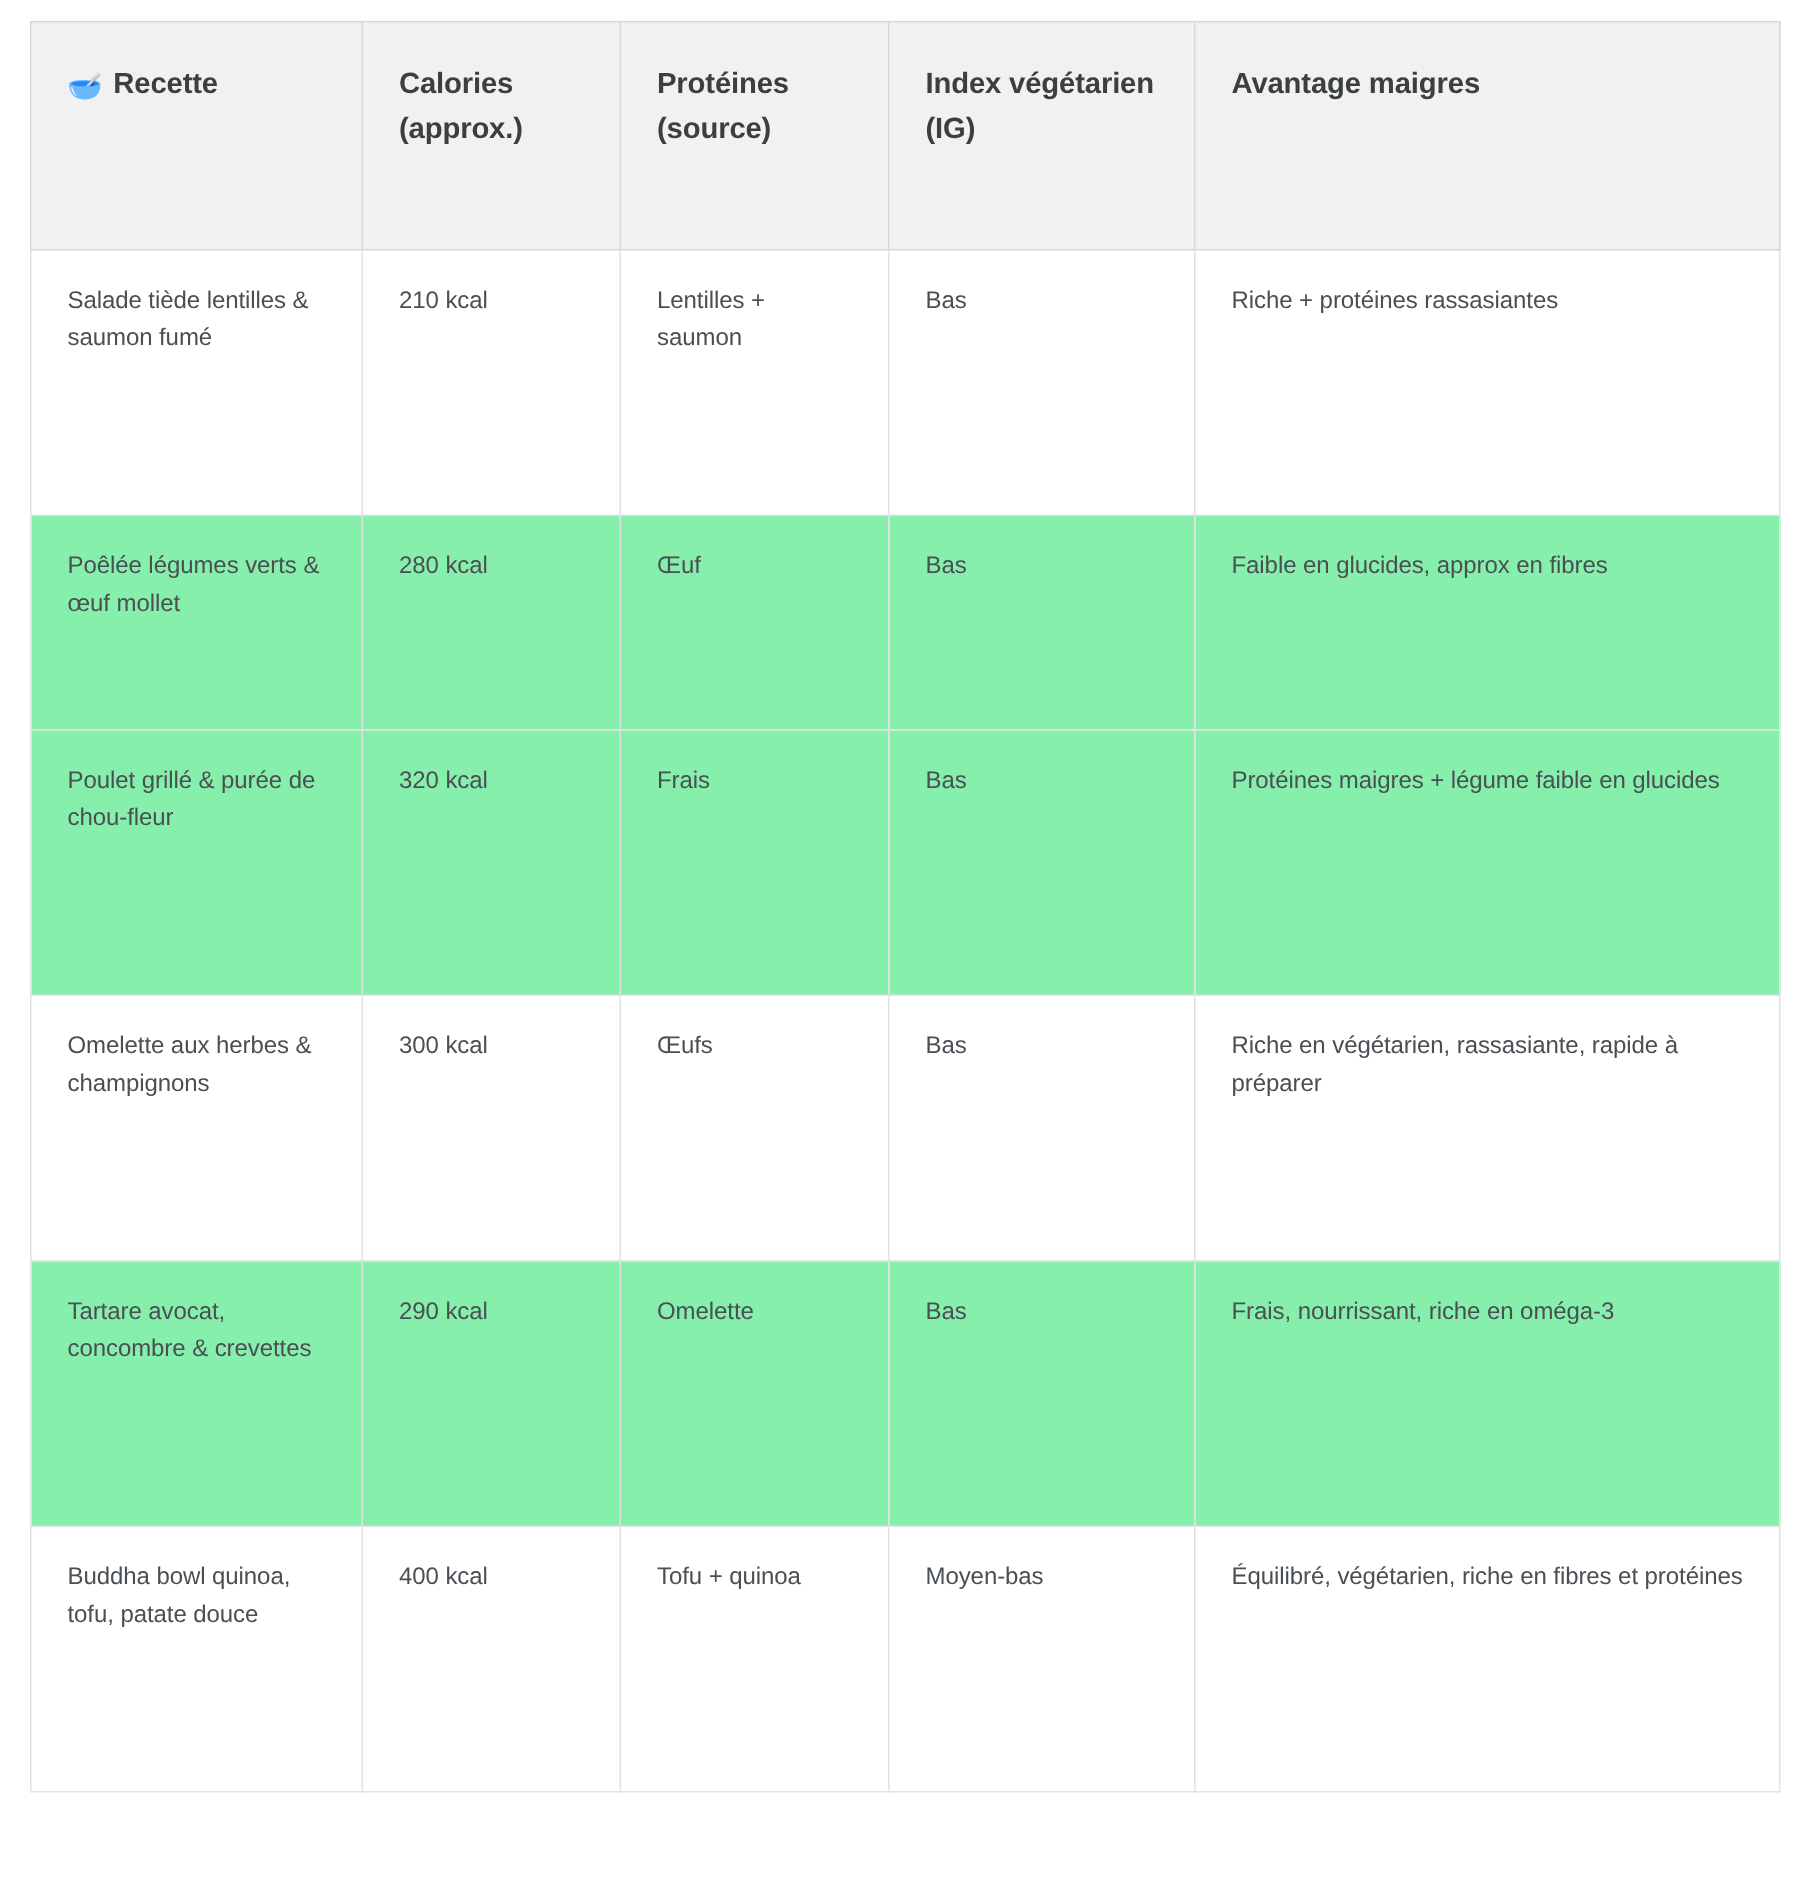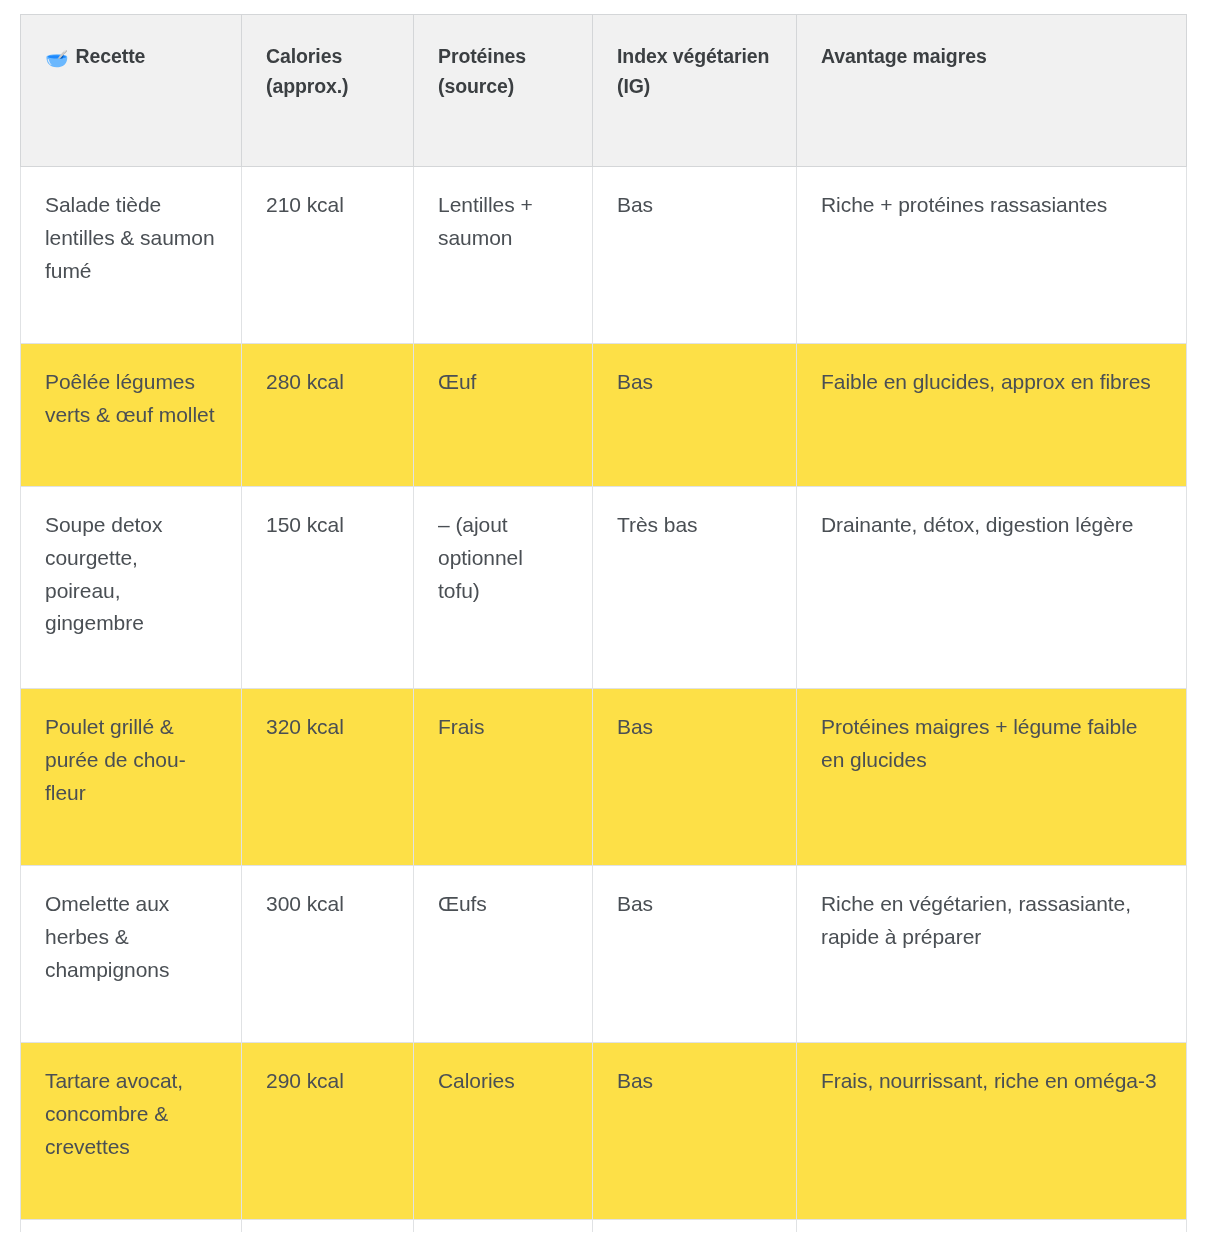--- a/index.html
+++ b/index.html
@@ -56,28 +56,28 @@
     vertical-align: -2px;
     margin-right: 7px;
     font-size: 19px;
     line-height: 1;
   }
   tbody td {
     border: 1px solid #e0e2e4;
     text-align: left;
     vertical-align: top;
     padding: 22px 24px 24px 24px;
-    font-size: 21px;
+    font-size: 16px;
     line-height: 1.56;
     color: #4a4f54;
     letter-spacing: -0.05px;
     font-weight: normal;
   }
   tbody tr.row-alt td {
-    background: #fde047;
+    background: #86efac;
   }
   tbody tr.row-plain td {
     background: #ffffff;
   }
   tbody tr.h-lg td   { height: 130px; }
   tbody tr.h-md td   { height: 96px; }
   tbody tr.h-xl td   { height: 155px; }
   .cell-text { display: block; }
 </style>
 </head>
@@ -140,37 +140,20 @@
           <td>
               <span class="cell-text">Œuf</span>
             </td>
           <td>
               <span class="cell-text">Bas</span>
             </td>
           <td>
               <span class="cell-text">Faible en glucides, approx en fibres</span>
             </td>
         </tr>
-        <tr class="row-plain h-xl">
-          <td>
-              <span class="cell-text">Soupe detox courgette, poireau, gingembre</span>
-            </td>
-          <td>
-              <span class="cell-text">150 kcal</span>
-            </td>
-          <td>
-              <span class="cell-text">– (ajout optionnel tofu)</span>
-            </td>
-          <td>
-              <span class="cell-text">Très bas</span>
-            </td>
-          <td>
-              <span class="cell-text">Drainante, détox, digestion légère</span>
-            </td>
-        </tr>
         <tr class="row-alt h-lg">
           <td>
               <span class="cell-text">Poulet grillé &amp; purée de chou-fleur</span>
             </td>
           <td>
               <span class="cell-text">320 kcal</span>
             </td>
           <td>
               <span class="cell-text">Frais</span>
             </td>
@@ -199,21 +182,21 @@
             </td>
         </tr>
         <tr class="row-alt h-lg">
           <td>
               <span class="cell-text">Tartare avocat, concombre &amp; crevettes</span>
             </td>
           <td>
               <span class="cell-text">290 kcal</span>
             </td>
           <td>
-              <span class="cell-text">Calories</span>
+              <span class="cell-text">Omelette</span>
             </td>
           <td>
               <span class="cell-text">Bas</span>
             </td>
           <td>
               <span class="cell-text">Frais, nourrissant, riche en oméga-3</span>
             </td>
         </tr>
         <tr class="row-plain h-lg">
           <td>

